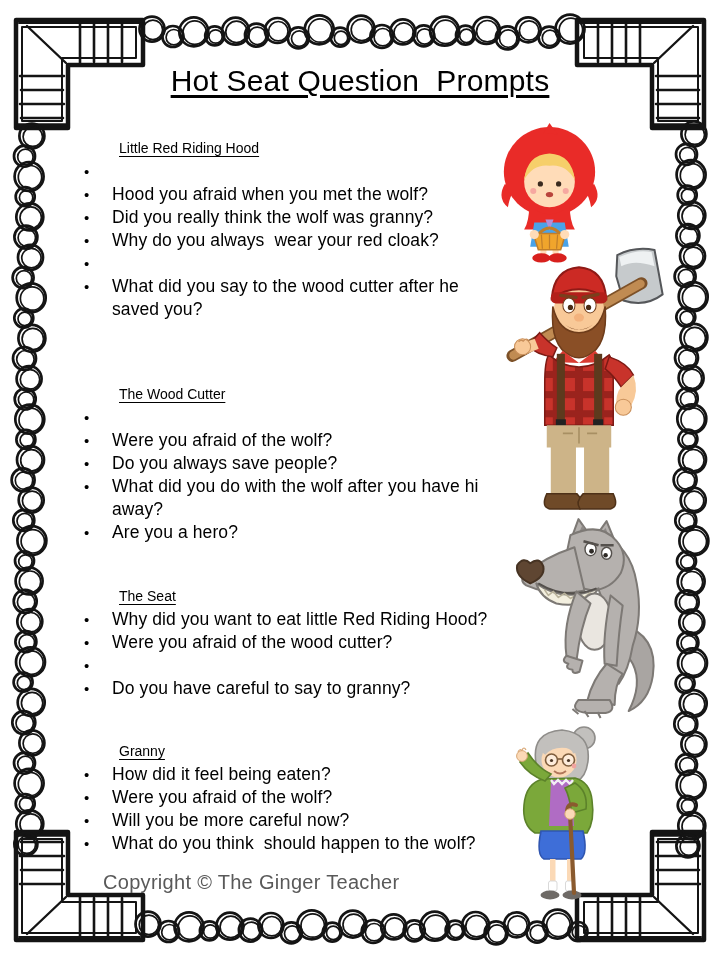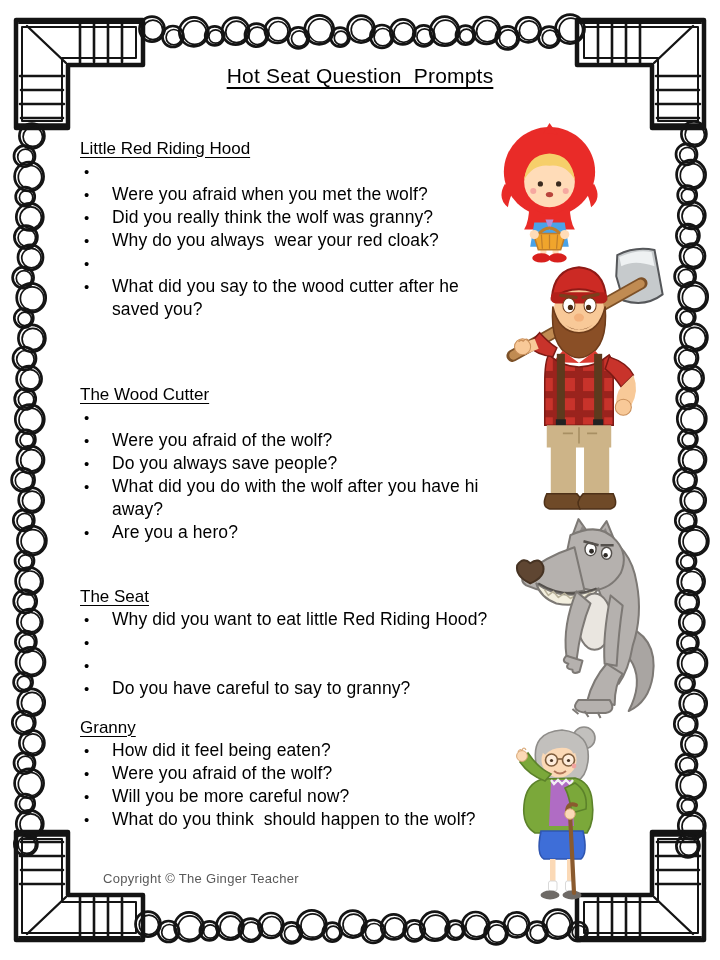--- a/index.html
+++ b/index.html
@@ -4,38 +4,38 @@
 <style>
   html,body{margin:0;padding:0;background:#888;}
   .sheet{
     position:relative;width:720px;height:960px;background:#ffffff;
     margin:0 auto;overflow:hidden;
     font-family:"Liberation Sans", sans-serif;color:#000;
   }
   .border-svg{position:absolute;left:0;top:0;z-index:1;}
   .page-title{
     position:absolute;top:64px;left:0;width:720px;text-align:center;
-    font-size:21px;letter-spacing:.2px;text-decoration:underline;
+    font-size:30px;letter-spacing:.2px;text-decoration:underline;
     text-underline-offset:4px;white-space:pre;z-index:3;
   }
   .content{position:absolute;left:80px;width:470px;z-index:3;}
   .section-heading{
-    font-size:17px;line-height:23px;text-decoration:underline;
-    text-underline-offset:3px;white-space:pre;
+    font-size:14px;line-height:23px;text-decoration:underline;
+    text-underline-offset:3px;white-space:pre;margin-left:39px;
   }
   ul.qlist{list-style:none;margin:0;padding:0;}
   ul.qlist li{display:flex;font-size:17.5px;line-height:23px;}
   ul.qlist .b{width:28px;flex:0 0 28px;padding-left:4px;font-size:15px;}
   ul.qlist .q{white-space:pre-wrap;letter-spacing:.1px;}
   #sec-lrrh{top:137px;}
   #sec-woodcutter{top:383px;}
   #sec-wolf{top:585px;}
-  #sec-granny{top:716px;}
+  #sec-granny{top:740px;}
   .copyright{
-    position:absolute;left:103px;top:871px;font-size:13px;color:#595959;
+    position:absolute;left:103px;top:871px;font-size:20px;color:#595959;
     letter-spacing:.3px;z-index:3;
   }
   .illus{position:absolute;z-index:2;}
   #illus-lrrh{left:486px;top:121px;width:128px;height:142px;}
   #illus-woodcutter{left:494px;top:242px;width:172px;height:272px;}
   #illus-wolf{left:502px;top:503px;width:166px;height:216px;}
   #illus-granny{left:506px;top:723px;width:108px;height:180px;}
 </style>
 </head>
 <body>
@@ -301,21 +301,21 @@
   <div class="page-title">Hot Seat Question  Prompts</div>
 
   <div class="content" id="sec-lrrh">
     <div class="section-heading">Little Red Riding Hood</div>
     <ul class="qlist">
       <li>
           <span class="b">•</span>
         </li>
       <li>
           <span class="b">•</span>
-          <span class="q">Were you afraid when you met the wolf?</span>
+          <span class="q">Hood you afraid when you met the wolf?</span>
         </li>
       <li>
           <span class="b">•</span>
           <span class="q">Did you really think the wolf was granny?</span>
         </li>
       <li>
           <span class="b">•</span>
           <span class="q">Why do you always  wear your red cloak?</span>
         </li>
       <li>
@@ -357,20 +357,21 @@
 
   <div class="content" id="sec-wolf">
     <div class="section-heading">The Seat</div>
     <ul class="qlist">
       <li>
           <span class="b">•</span>
           <span class="q">Why did you want to eat little Red Riding Hood?</span>
         </li>
       <li>
           <span class="b">•</span>
+          <span class="q">Were you afraid of the wood cutter?</span>
         </li>
       <li>
           <span class="b">•</span>
         </li>
       <li>
           <span class="b">•</span>
           <span class="q">Do you have careful to say to granny?</span>
         </li>
     </ul>
   </div>

